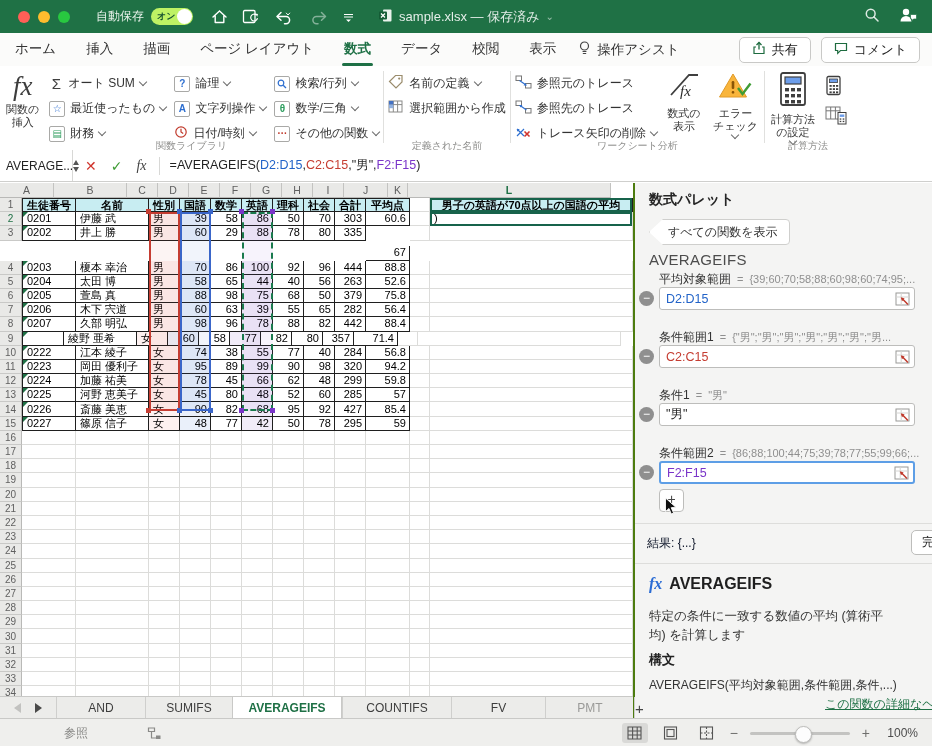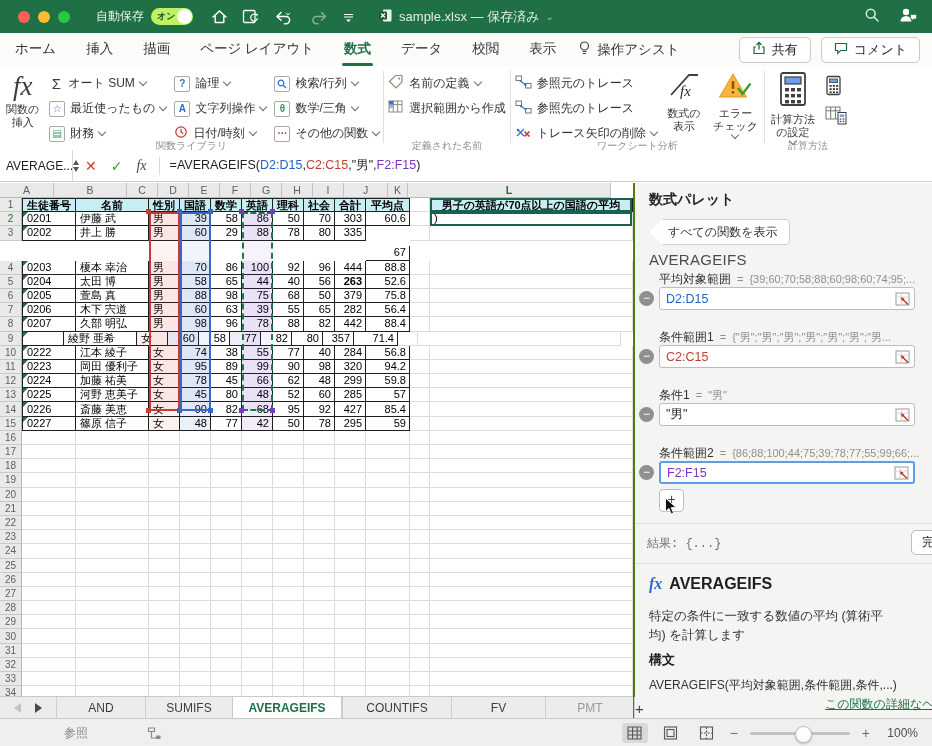--- a/index.html
+++ b/index.html
@@ -94,21 +94,21 @@
   .arglabel{position:absolute;left:24px;right:16px;font-size:12px;color:#333;white-space:nowrap;overflow:hidden;display:flex;align-items:baseline;gap:6px;}
   .arglabel .pv{color:#8f8f8f;font-size:11px;overflow:hidden;text-overflow:ellipsis;white-space:nowrap;}
   .argfield{position:absolute;left:24px;width:256px;height:23px;background:#fff;border:1px solid #bdbdbb;border-radius:3px;box-sizing:border-box;display:flex;align-items:center;}
   .argfield.focus{border:2px solid #5d9ee6;}
   .argfield .val{flex:1;font-size:12.5px;padding-left:6px;white-space:nowrap;overflow:hidden;}
   .argfield .pick{margin-right:4px;display:flex;}
   .minusbtn{position:absolute;left:4px;width:15px;height:15px;border-radius:50%;background:#8f8f8f;color:#fff;font-size:12px;line-height:14px;text-align:center;}
   #plusbtn{position:absolute;left:24px;top:306px;width:23px;height:21px;background:#fff;border:1px solid #bdbdbb;border-radius:4px;color:#444;font-size:14px;line-height:19px;text-align:center;}
   #cursor{position:absolute;left:29px;top:314px;z-index:5;}
   .pdiv{position:absolute;left:0;right:0;height:1px;background:#dddddb;}
-  #resultrow{position:absolute;left:12px;top:352px;font-size:12px;color:#737373;font-family:Liberation Mono, monospace;}
+  #resultrow{position:absolute;left:12px;top:352px;font-size:12px;color:#0f172a;}
   #donebtn{position:absolute;right:12px;top:347px;background:#fff;border:1px solid #bdbdbb;border-radius:5px;font-size:12px;color:#222;padding:3px 10px;}
   #fxtitle{position:absolute;left:14px;top:392px;font-size:16px;font-weight:bold;color:#1f1f1f;display:flex;gap:7px;align-items:baseline;}
   #fxtitle .fxi{font-family:"Liberation Serif","DejaVu Serif",serif;font-style:italic;font-weight:bold;color:#2b6cd4;font-size:16px;}
   #fndesc{position:absolute;left:14px;top:424px;width:244px;font-size:12.5px;color:#333;line-height:19px;}
   #syntaxlbl{position:absolute;left:14px;top:468px;font-size:13px;font-weight:bold;color:#222;}
   #syntaxtxt{position:absolute;left:14px;top:494px;width:250px;font-size:12px;color:#333;white-space:nowrap;overflow:hidden;}
   #helplink{position:absolute;right:10px;top:513px;font-size:12px;color:#1e7045;text-decoration:underline;}
   .sthumb{position:absolute;background:#b9b9b7;border-radius:3px;}
 
   
@@ -535,21 +535,21 @@
       <div class="grow">
         <div class="cell rhd" style="width: 22px; height: 14.2px;">5</div>
         <div class="cell dc txt atri leftb" style="width: 54px; height: 14.2px;">0204</div>
         <div class="cell dc txt" style="width: 73px; height: 14.2px;">太田 博</div>
         <div class="cell dc txt genderC" style="width: 31px; height: 14.2px;">男</div>
         <div class="cell dc kokugoD num" style="width: 31px; height: 14.2px;">58</div>
         <div class="cell dc num" style="width: 31px; height: 14.2px;">65</div>
         <div class="cell dc eigoF num" style="width: 31px; height: 14.2px;">44</div>
         <div class="cell dc num" style="width: 31px; height: 14.2px;">40</div>
         <div class="cell dc num" style="width: 31px; height: 14.2px;">56</div>
-        <div class="cell dc num" style="width: 31px; height: 14.2px; font-weight: bold;">263</div>
+        <div class="cell dc num" style="width: 31px; height: 14.2px;">263</div>
         <div class="cell dc num" style="width: 44px; height: 14.2px;">52.6</div>
         <div class="cell gc" style="width: 20px; height: 14.2px;"></div>
         <div class="cell gc" style="width: 203px; height: 14.2px;"></div>
       </div>
       <div class="grow">
         <div class="cell rhd" style="width: 22px; height: 14.2px;">6</div>
         <div class="cell dc txt atri leftb" style="width: 54px; height: 14.2px;">0205</div>
         <div class="cell dc txt" style="width: 73px; height: 14.2px;">萱島 真</div>
         <div class="cell dc txt genderC" style="width: 31px; height: 14.2px;">男</div>
         <div class="cell dc kokugoD num" style="width: 31px; height: 14.2px;">88</div>

